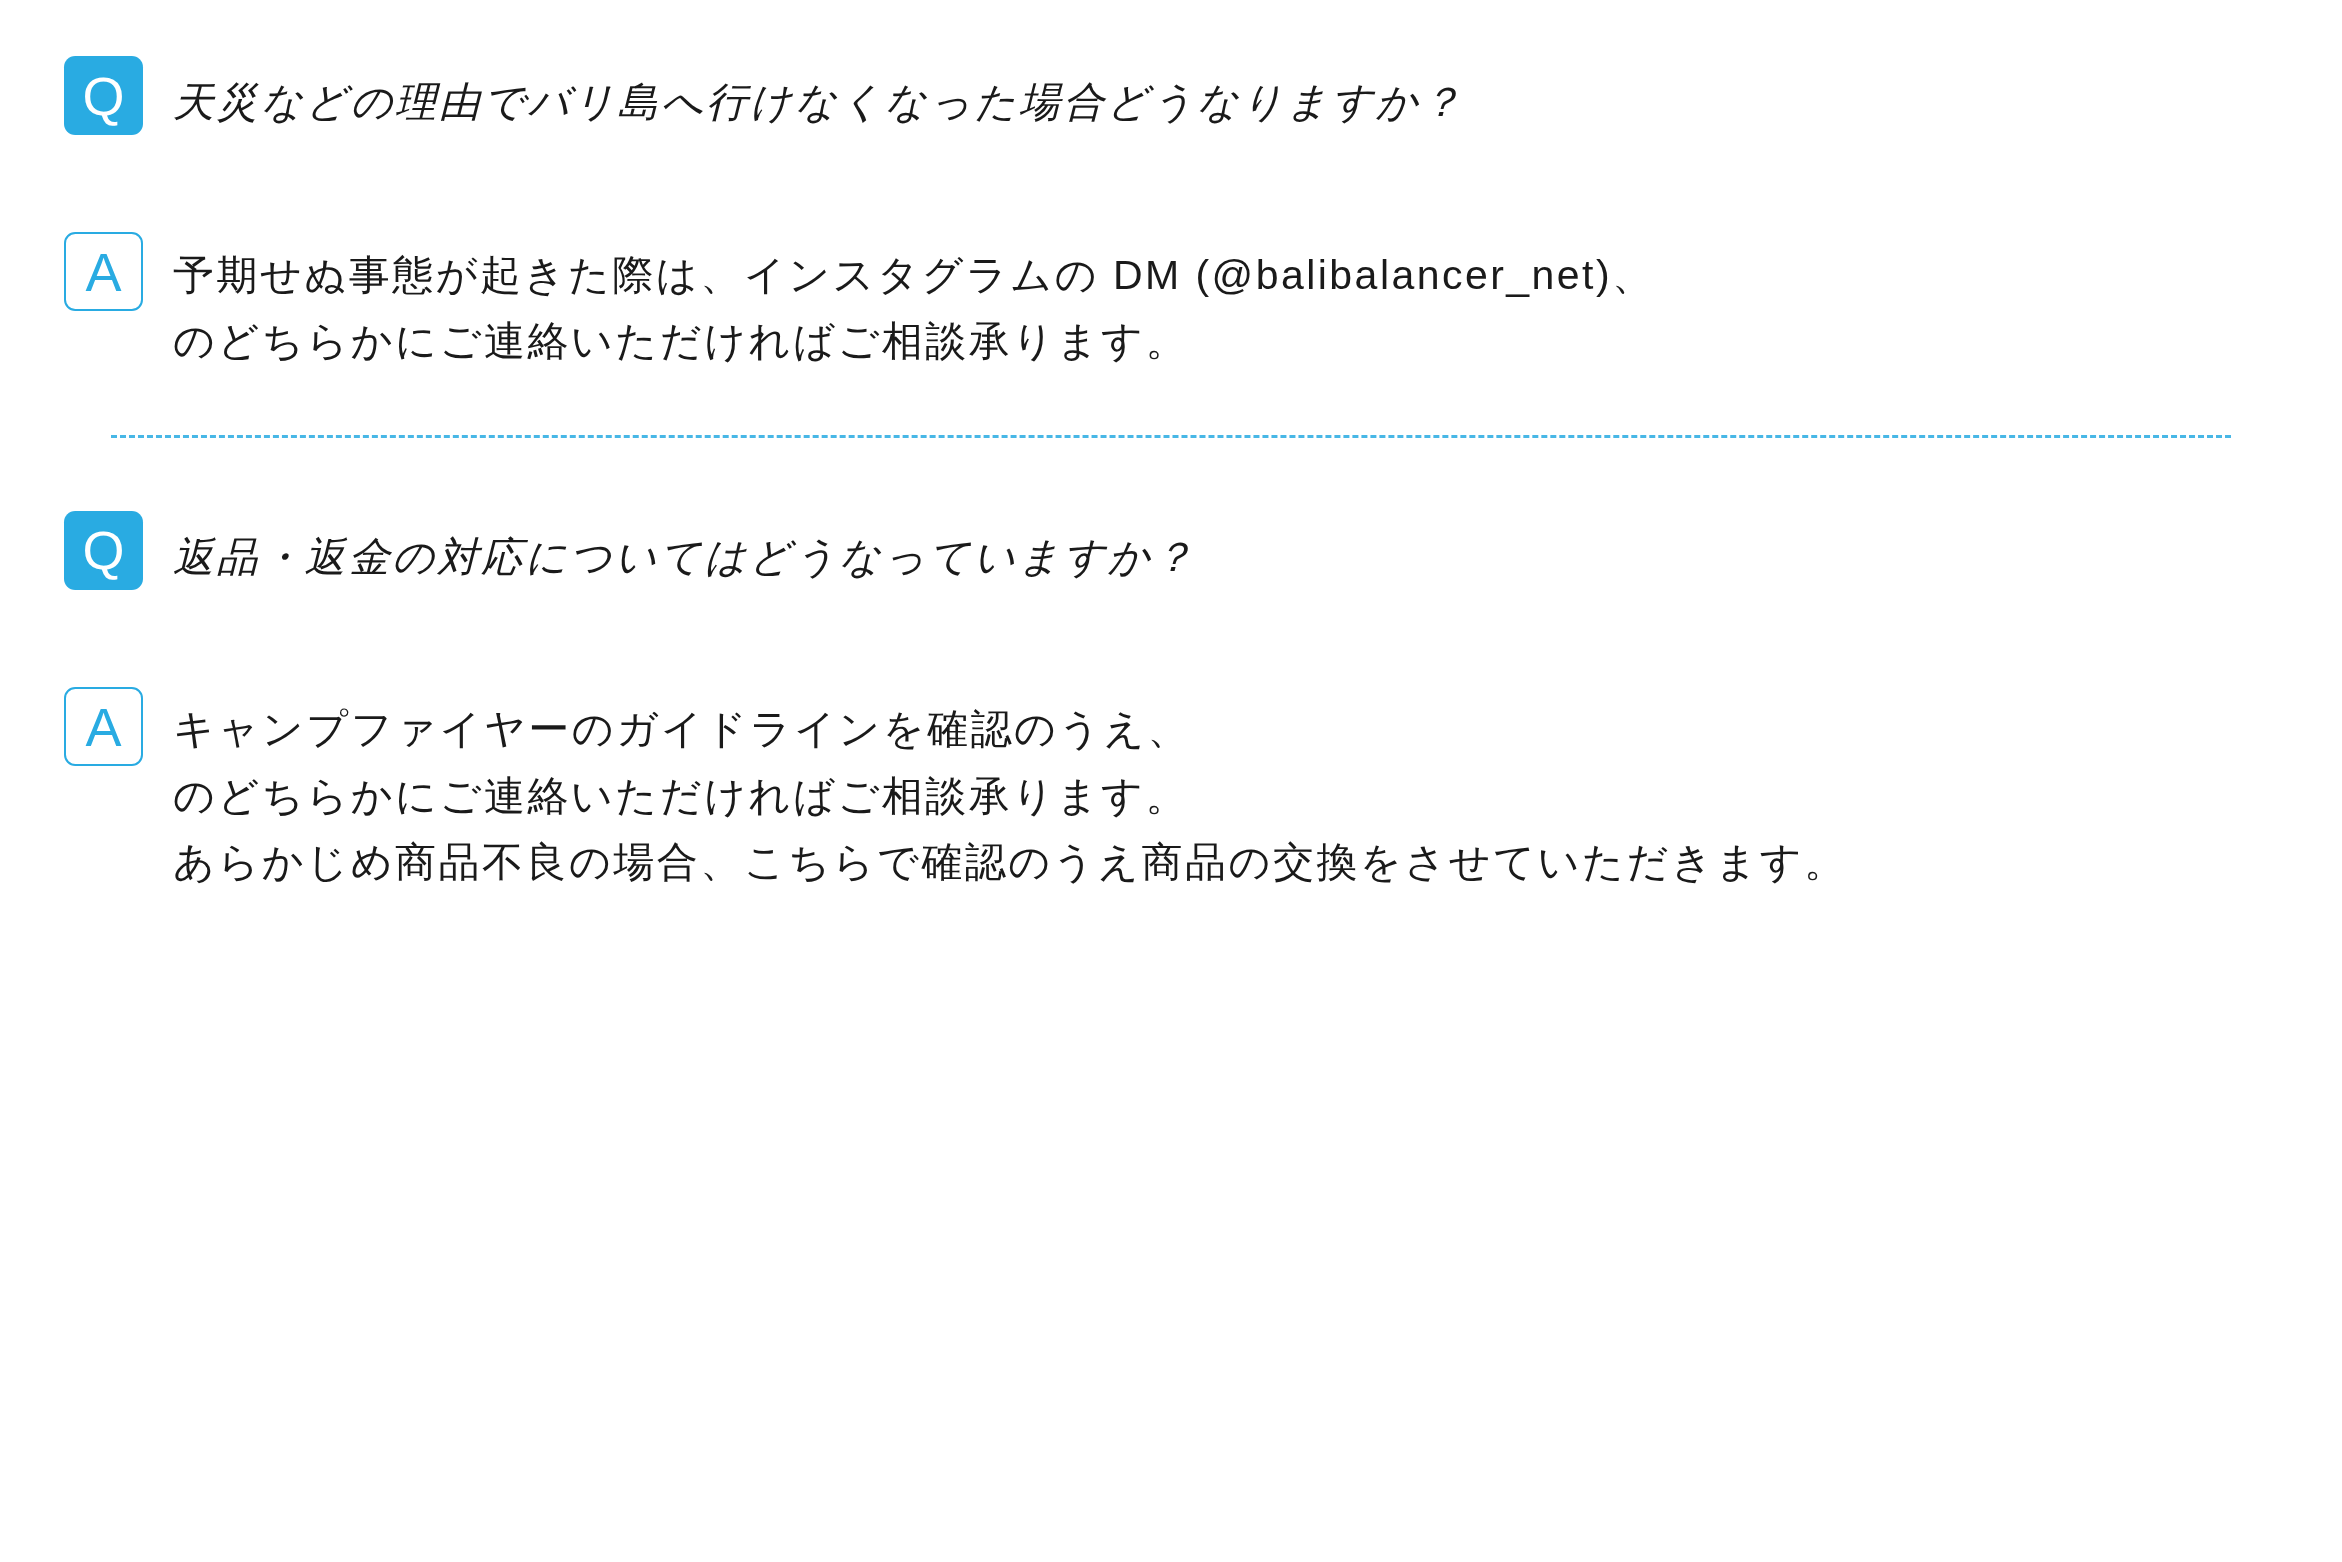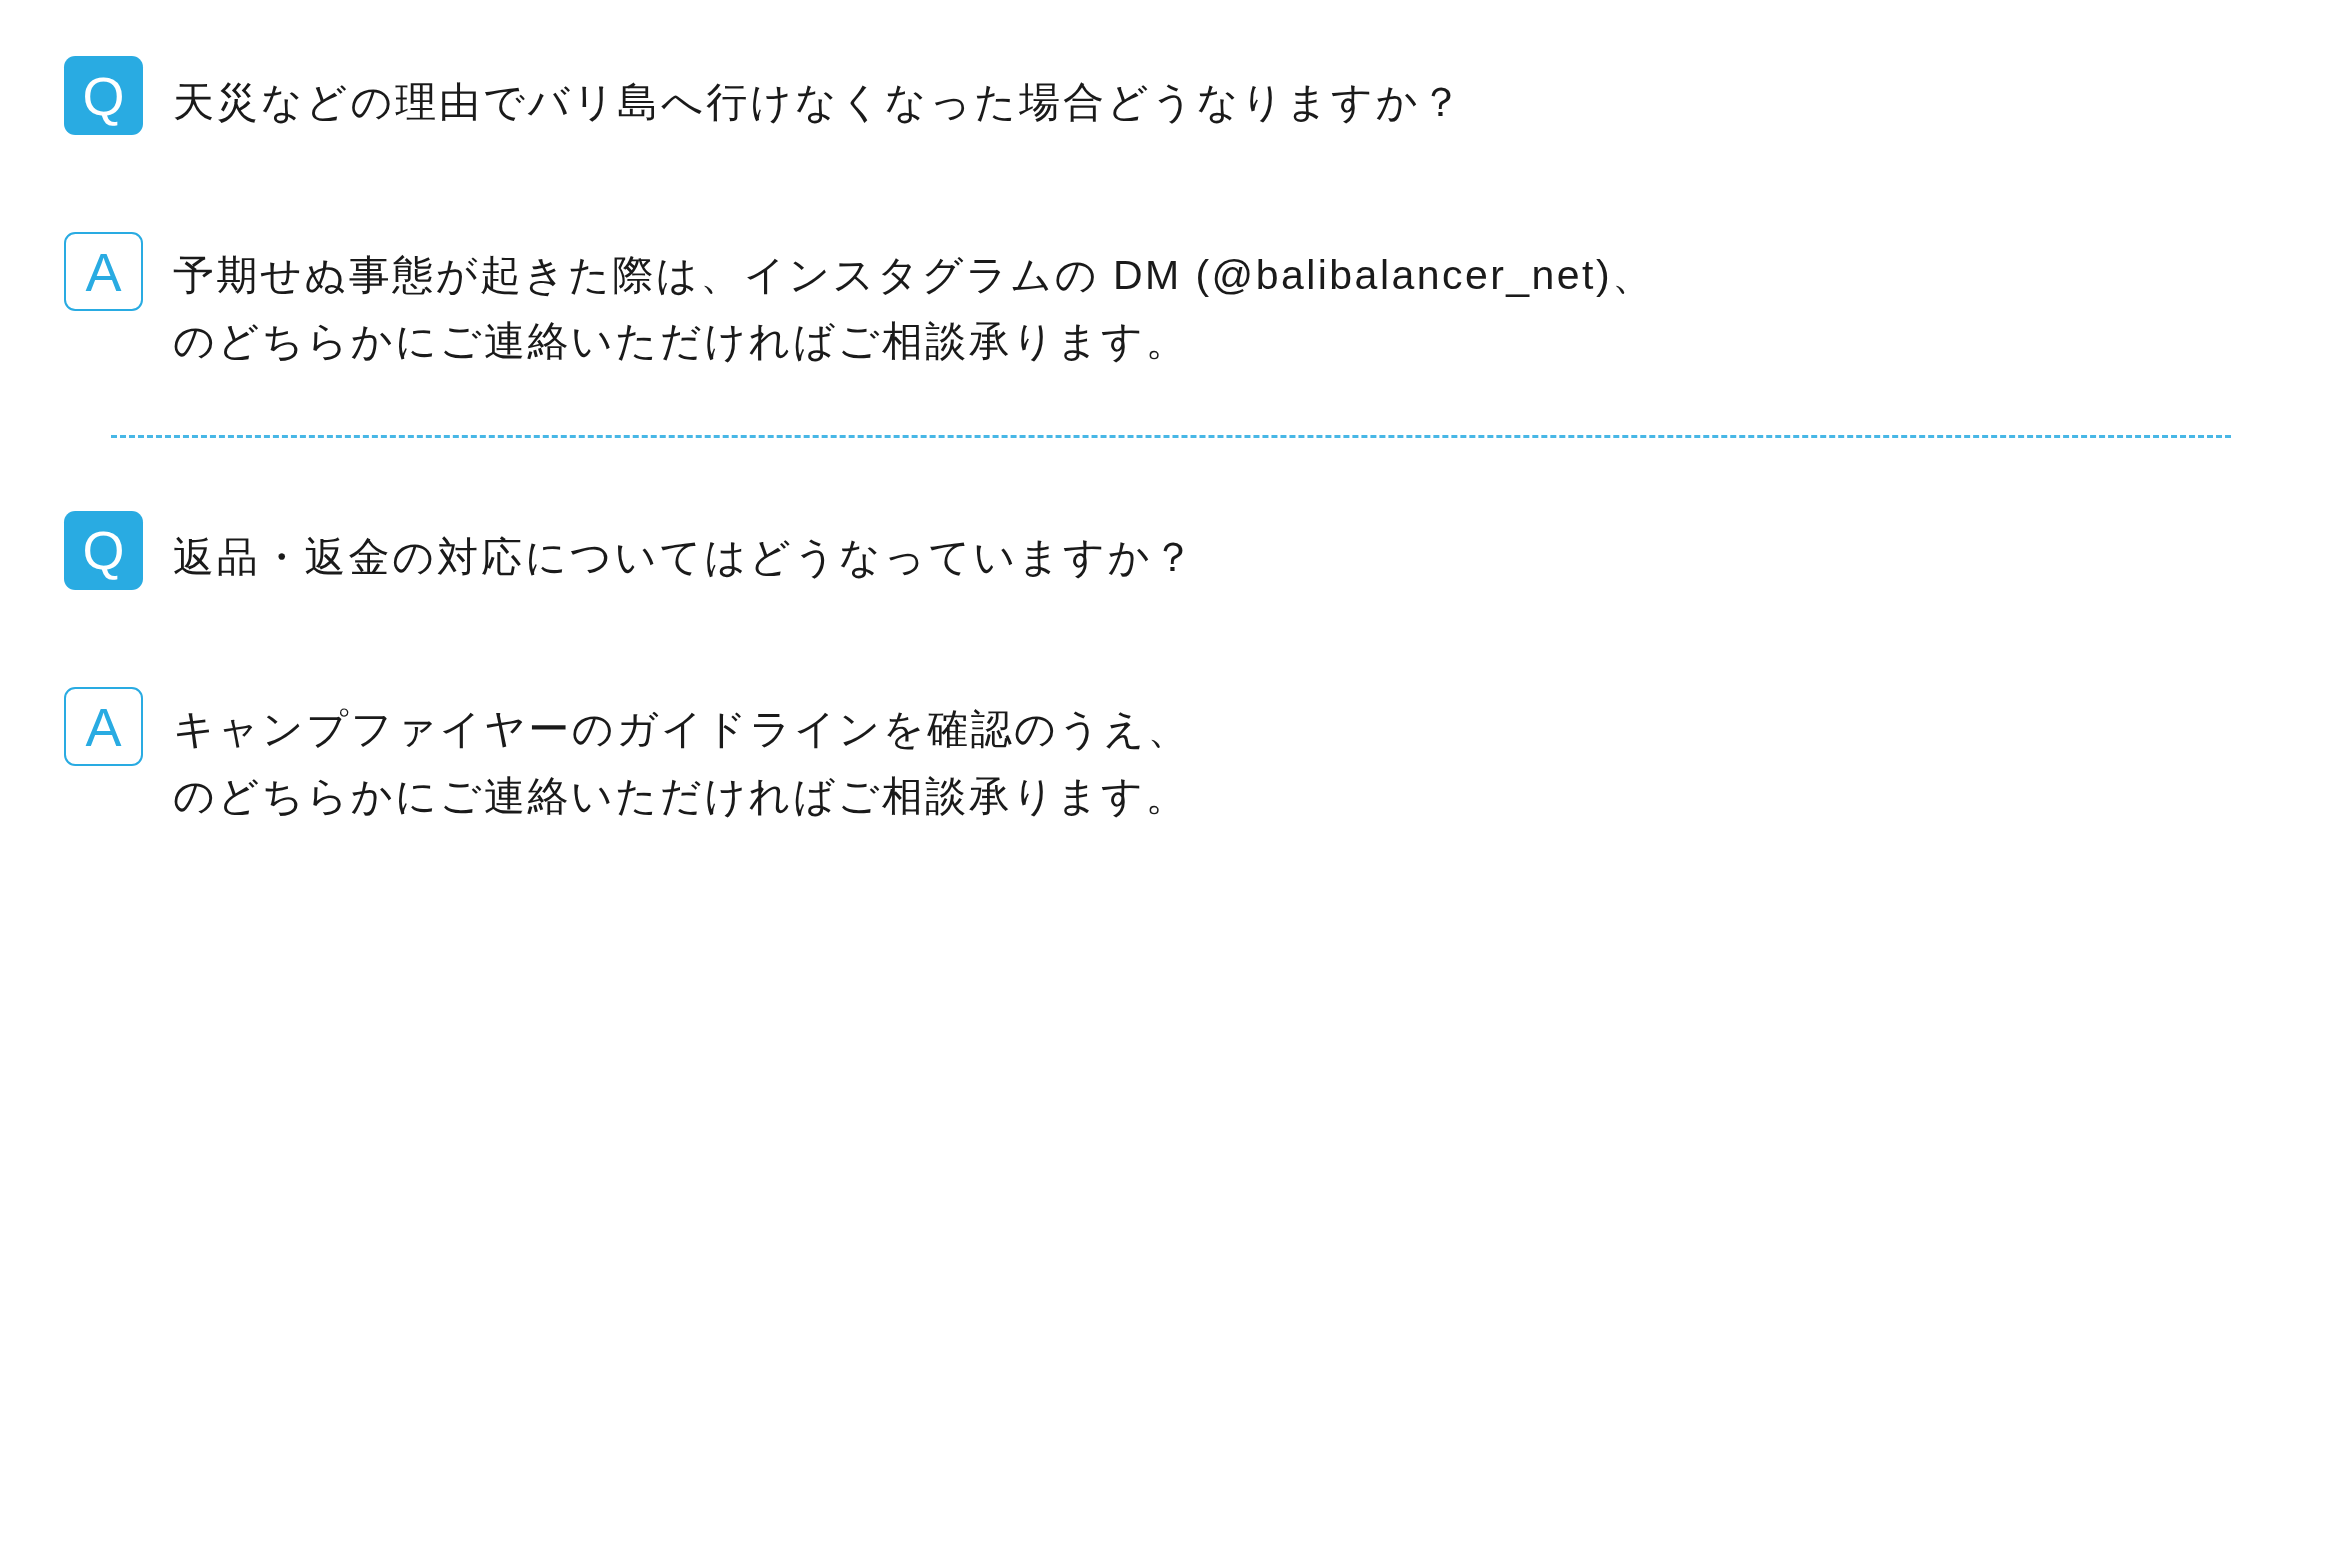--- a/index.html
+++ b/index.html
@@ -74,20 +74,21 @@
   .line {
     font-size: 41px;
     line-height: 1.62;
     letter-spacing: 0.06em;
     color: #1a1a1a;
     white-space: nowrap;
   }
 
   .question .line {
     letter-spacing: 0.07em;
+    font-style: italic;
   }
 
   .q-offset {
     padding-top: 13px;
   }
 
   .a-offset {
     padding-top: 9.4px;
   }
 
@@ -161,19 +162,20 @@
 
     <div class="spacer-between-qa2"></div>
 
     <div class="qa-row answer">
       <div class="badge-col">
         <div class="badge badge-a">A</div>
       </div>
       <div class="text-col a-offset">
         <div class="line">キャンプファイヤーのガイドラインを確認のうえ、</div>
         <div class="line">のどちらかにご連絡いただければご相談承ります。</div>
+        <div class="line">あらかじめ商品不良の場合、こちらで確認のうえ商品の交換をさせていただきます。</div>
       </div>
     </div>
 
   </div>
 
 </div>
 
 
 </body></html>

